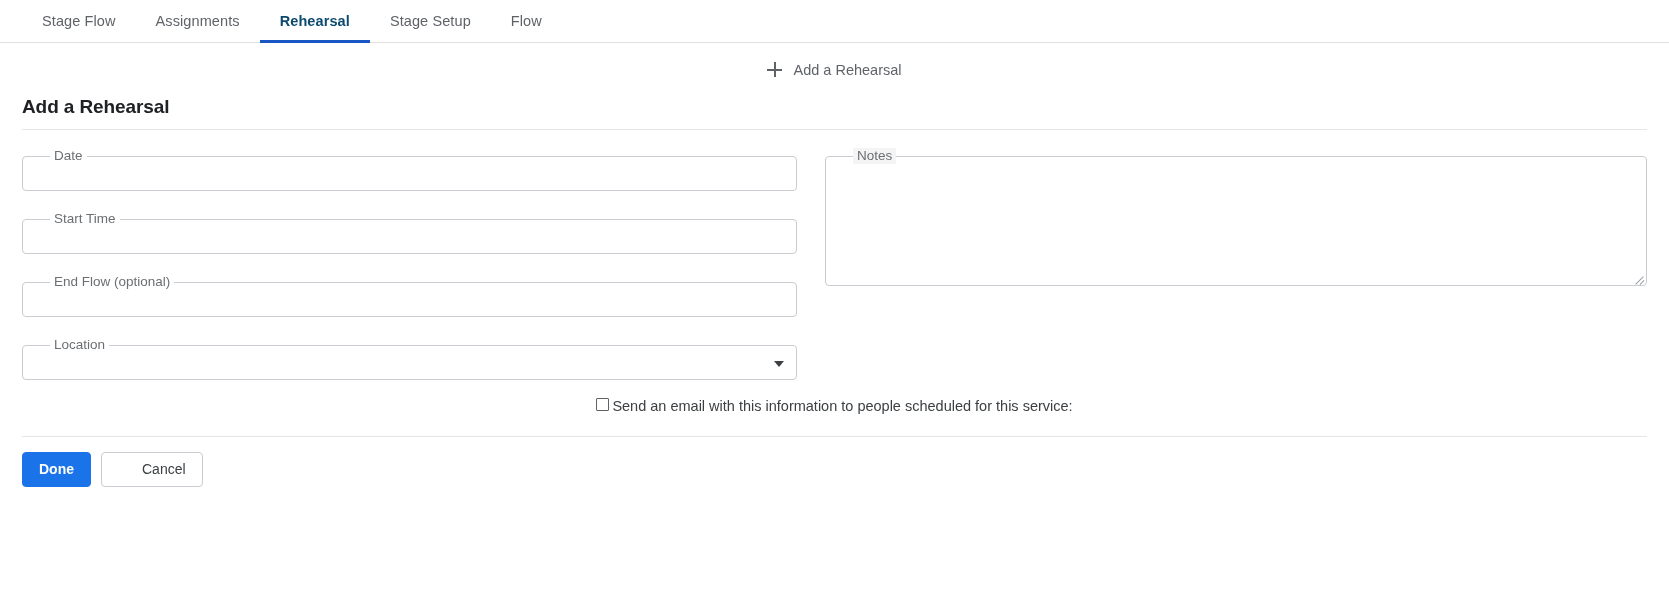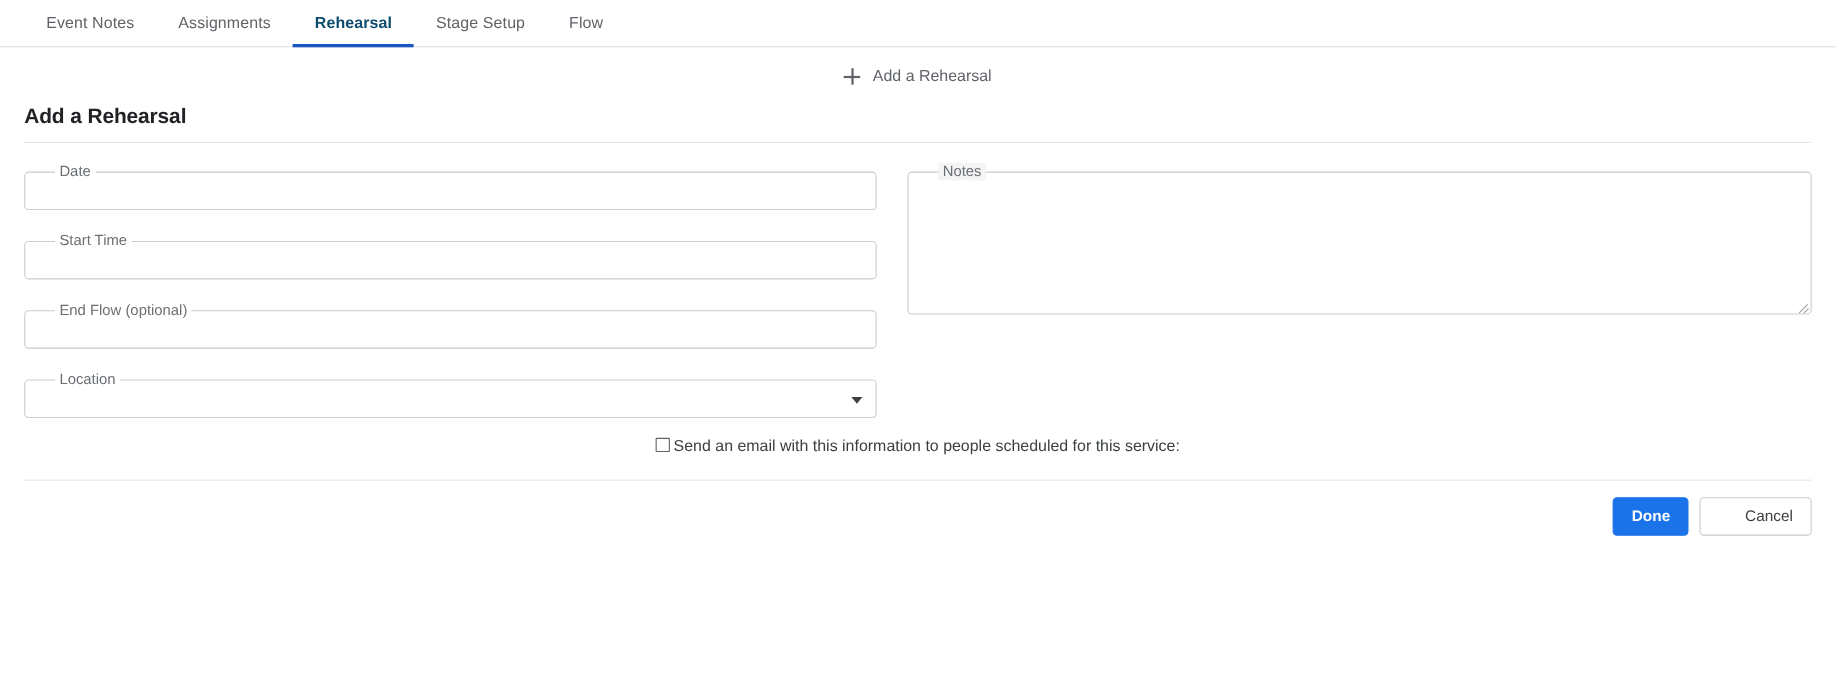--- a/index.html
+++ b/index.html
@@ -234,21 +234,20 @@
     cursor: pointer;
   }
 
   
   .footer {
     border-top: 1px solid #e6e6e6;
     margin: 0 22px;
     padding-top: 15px;
     display: flex;
     gap: 10px;
-    justify-content: flex-end;
   }
   .btn {
     font-family: "Liberation Sans", sans-serif;
     font-size: 14px;
     font-weight: bold;
     border-radius: 4px;
     padding: 8px 16px;
     cursor: pointer;
     line-height: 1.2;
   }
@@ -263,21 +262,21 @@
     border: 1px solid #c9ccd0;
     font-weight: normal;
     padding-left: 40px;
   }
 </style>
 </head>
 <body>
 
 <div class="tabbar">
   <div class="tab">
-    <span>Event Notes</span>
+    <span>Stage Flow</span>
   </div>
   <div class="tab">
     <span>Assignments</span>
   </div>
   <div class="tab active">
     <span>Rehearsal</span>
   </div>
   <div class="tab">
     <span>Stage Setup</span>
   </div>

